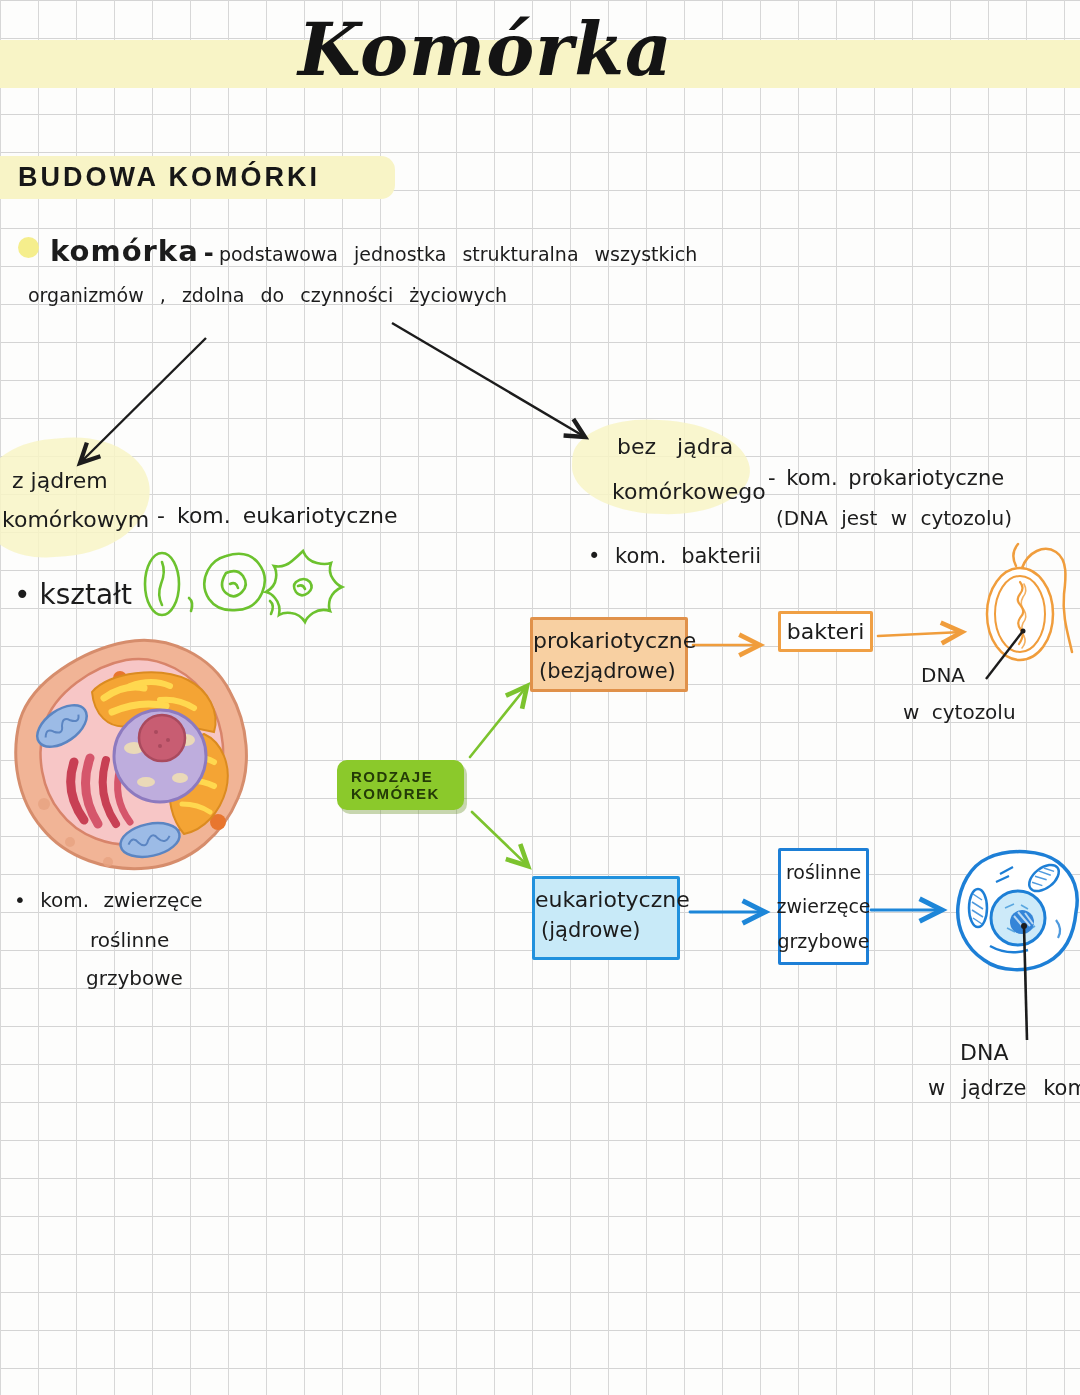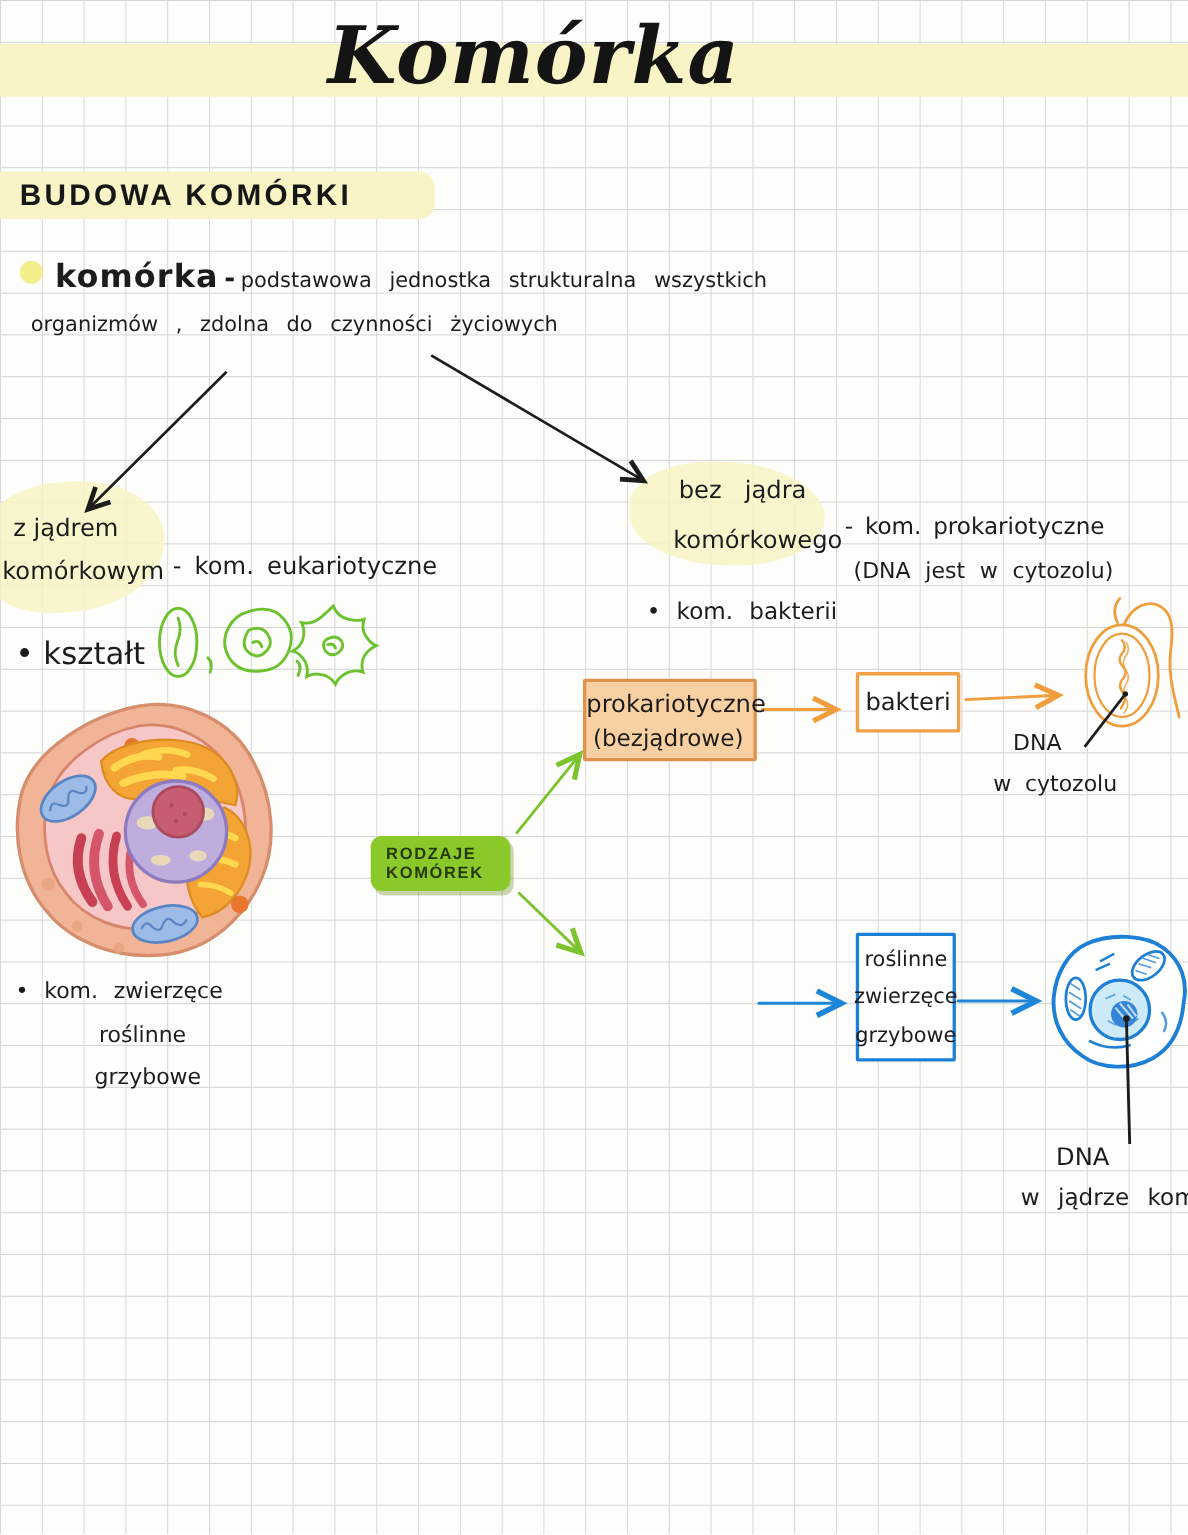--- a/index.html
+++ b/index.html
@@ -208,27 +208,31 @@
   <div class="box orange-box z2" style="left:530px;top:617px;width:158px;height:75px;">
     <div class="hw boxline1">prokariotyczne</div>
     <div class="hw boxline2">(bezjądrowe)</div>
   </div>
 
   <div class="box green-box z2" style="left:337px;top:760px;width:127px;height:50px;">
     <div>RODZAJE</div>
     <div>KOMÓREK</div>
   </div>
 
-  <div class="box outline-orange z2" style="left:778px;top:611px;width:95px;height:55px;display:flex;align-items:center;justify-content:center;">
+  <div class="box outline-orange z2" style="left:778px;top:611px;width:95px;height:41px;display:flex;align-items:center;justify-content:center;">
     <span class="hw" style="font-size:22px;">bakteri</span>
   </div>
 
   <div class="abs hw z2" style="left:921px;top:663px;font-size:20px;">DNA</div>
   <div class="abs hw z2" style="left:903px;top:700px;font-size:20px;word-spacing:6px;">w cytozolu</div>
 
+  <div class="box blue-box z2" style="left:532px;top:876px;width:148px;height:84px;">
+    <div class="hw boxline1">eukariotyczne</div>
+    <div class="hw boxline2">(jądrowe)</div>
+  </div>
 
   <div class="box outline-blue z2" style="left:778px;top:848px;width:91px;height:117px;display:flex;flex-direction:column;justify-content:space-around;align-items:center;padding:4px 0;">
     <span class="hw" style="font-size:19px;">roślinne</span>
     <span class="hw" style="font-size:19px;">zwierzęce</span>
     <span class="hw" style="font-size:19px;">grzybowe</span>
   </div>
 
   <div class="abs hw z2" style="left:960px;top:1040px;font-size:22px;">DNA</div>
   <div class="abs hw z2" style="left:912px;top:1076px;font-size:21px;word-spacing:10px;padding-left:16px;">w jądrze kom.</div>
 

